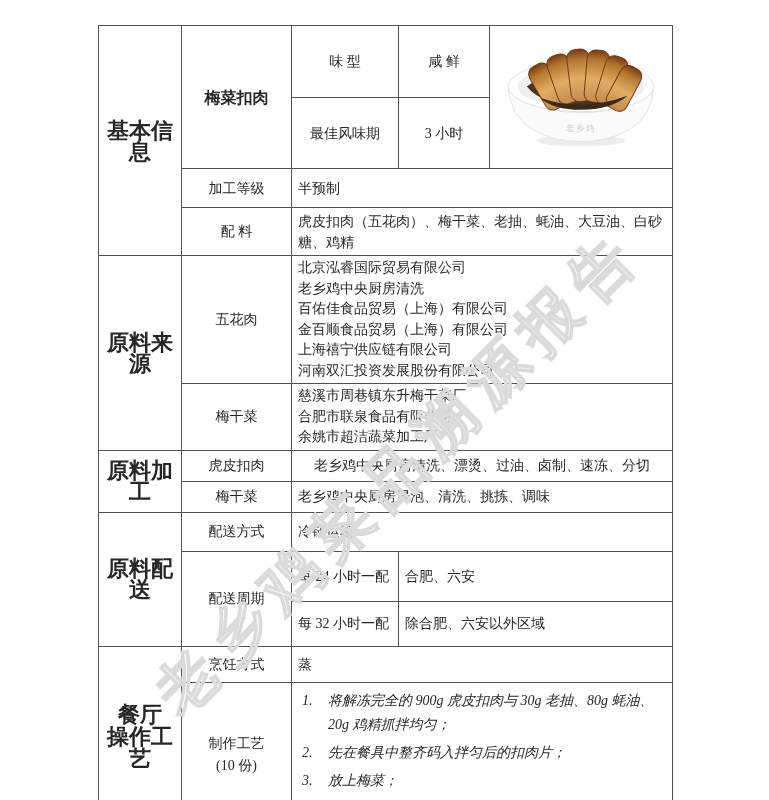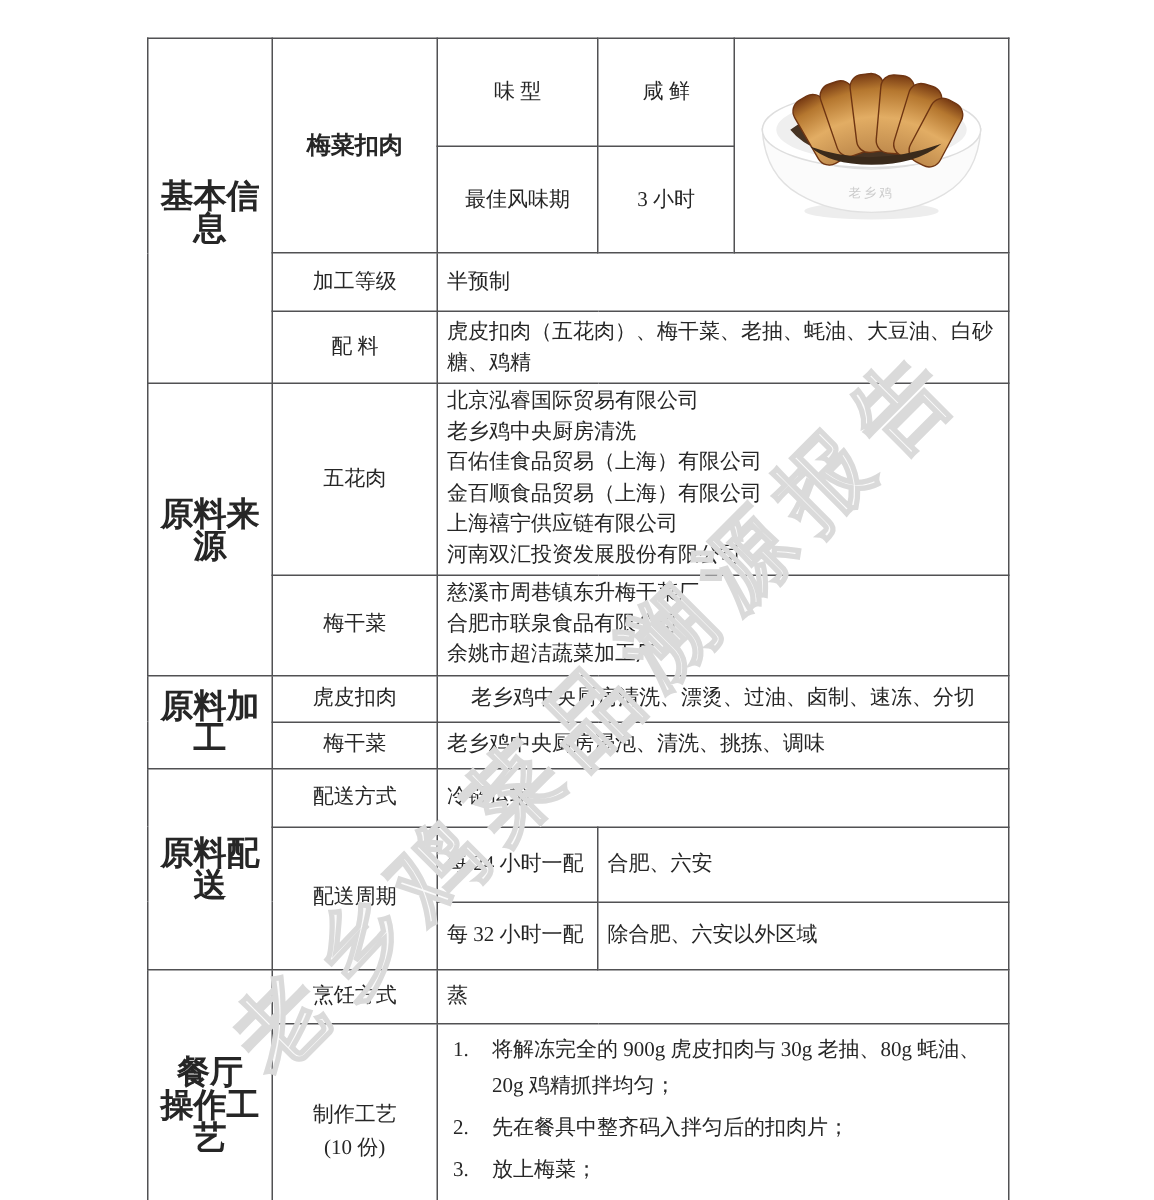--- a/index.html
+++ b/index.html
@@ -58,20 +58,21 @@
   tr.r13 td { height: 104px; }
   
   ol.steps { list-style: none; counter-reset: s; margin: 4px 0; }
   ol.steps li {
     counter-increment: s;
     position: relative;
     padding-left: 30px;
     margin: 4px 0;
     line-height: 24px;
     text-align: left;
+    font-style: italic;
   }
   ol.steps li::before {
     content: counter(s) ".";
     position: absolute;
     left: 4px;
   }
   
   .watermark {
     position: absolute;
     left: 49px;

